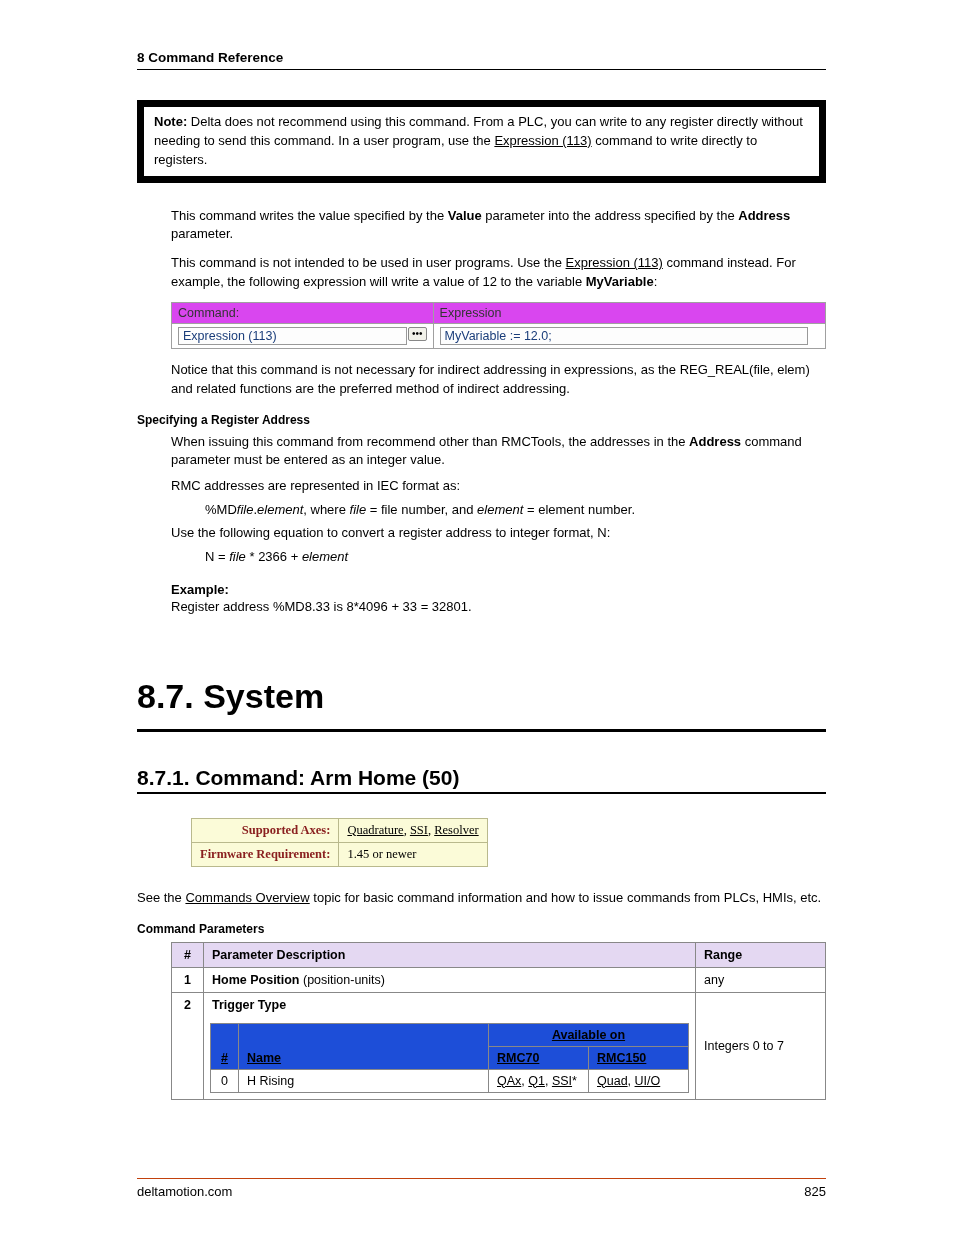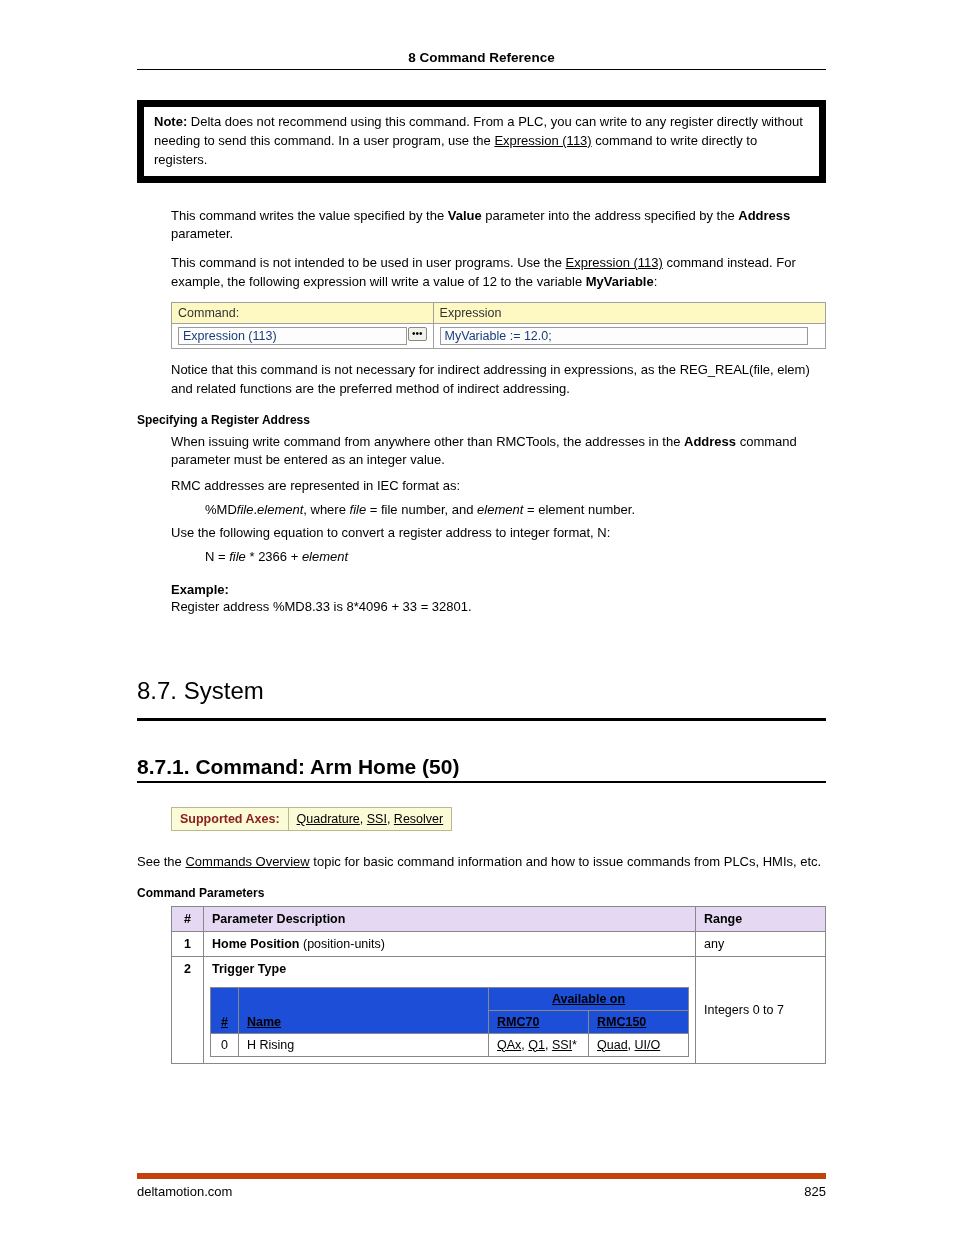--- a/index.html
+++ b/index.html
@@ -6,62 +6,62 @@
   body {
     font-family: Verdana, Geneva, sans-serif;
     font-size: 13px;
     color: #000;
     background: #fff;
     width: 954px;
     min-height: 1235px;
     position: relative;
     padding: 50px 128px 40px 137px;
   }
-  .header-right { text-align: center; font-weight: bold; font-size: 13.5px; }
+  .header-right { text-align: left; font-weight: bold; font-size: 13.5px; }
   .hr-thin { border: none; border-top: 1.5px solid #000; margin-top: 4px; margin-bottom: 30px; }
   .note-box {
     border: 7px solid #000000;
     padding: 6px 10px;
     line-height: 1.45;
     margin-bottom: 24px;
   }
   .link { text-decoration: underline; color: #000; cursor: pointer; }
   .para { margin: 0 0 10px 34px; line-height: 1.45; }
   .para-tight { margin: 0 0 6px 34px; line-height: 1.45; }
   b { font-weight: bold; }
   .expr-table {
     width: 100%; margin-left: 34px; margin-right: 0;
     border-collapse: collapse; margin-bottom: 12px;
     width: calc(100% - 34px);
   }
   .expr-table td { border: 1px solid #a0a0a0; padding: 3px 6px; font-size: 12.5px; vertical-align: middle; }
-  .expr-hdr { background: #fef9c3; color: #333; }
+  .expr-hdr { background: #d946ef; color: #333; }
   .expr-cell { background: #fff; }
   .expr-input {
     display: inline-block; border: 1px solid #999; padding: 1px 4px;
     color: #1a3d7a; background: #fdfdfd; font-size: 12.5px;
   }
   .ellipsis-btn {
     display: inline-block; float: right; border: 1px solid #888;
     padding: 0 3px; font-size: 10px; background: #f2f2ea; cursor: pointer;
     line-height: 12px; border-radius: 2px;
   }
   .subhead { font-weight: bold; margin: 14px 0 6px 0; font-size: 12px; }
   .indent2 { margin-left: 68px; line-height: 1.5; margin-bottom: 4px; }
   .indent1 { margin-left: 34px; line-height: 1.5; margin-bottom: 4px; }
   .example-lbl { font-weight: bold; margin-left: 34px; margin-top: 16px; }
   h1.section {
-    font-size: 24px; font-weight: normal; margin-top: 60px; margin-bottom: 13px;
+    font-size: 34px; font-weight: bold; margin-top: 60px; margin-bottom: 13px;
     padding-bottom: 0;
   }
   .hr-thick { border: none; border-top: 3px solid #000; margin-top: 2px; margin-bottom: 34px; }
   h2.subsection { font-size: 21px; font-weight: bold; margin-bottom: 0; }
   .hr-med { border: none; border-top: 2px solid #000; margin-top: 2px; margin-bottom: 24px; }
   .info-table {
-    margin-left: 34px; border-collapse: collapse; margin-bottom: 22px;
+    margin-left: 54px; border-collapse: collapse; margin-bottom: 22px; font-family: Liberation Serif, serif;
   }
   .info-table td { border: 1px solid #b9b98d; background: #fbfbd8; padding: 4px 8px; font-size: 12.5px; }
   .info-table .lbl { font-weight: bold; color: #8a2020; text-align: right; }
   .params-table {
     margin-left: 34px; border-collapse: collapse; width: calc(100% - 34px);
     margin-top: 6px;
   }
   .params-table th, .params-table td {
     border: 1px solid #888; padding: 5px 8px; font-size: 12.5px;
     text-align: left; vertical-align: top;
@@ -69,21 +69,21 @@
   .params-table th { background: #e4d8f2; font-weight: bold; }
   .inner-table { border-collapse: collapse; width: 100%; }
   .inner-table th, .inner-table td {
     border: 1px solid #888; padding: 4px 8px; font-size: 12.5px; text-align: left;
   }
   .inner-table th { background: #1d4ed8; font-weight: bold; text-decoration: underline; }
   .inner-table .avail-hdr { text-align: center; }
   .footer {
     position: absolute; bottom: 36px; left: 137px; right: 128px;
     display: flex; justify-content: space-between; font-size: 13px;
-    border-top: 6px solid #c2410c; padding-top: 5px;
+    border-top: 1px solid #c2410c; padding-top: 5px;
   }
   i { font-style: italic; }
 </style>
 </head>
 <body>
 
 <div class="header-right">8  Command Reference</div>
 <hr class="hr-thin">
 
 <div class="note-box">
@@ -114,21 +114,21 @@
     </td>
   </tr>
 </tbody>
   </table>
 
 <p class="para">Notice that this command is not necessary for indirect addressing in expressions, as the REG_REAL(file, elem) and related functions are the preferred method of indirect addressing.</p>
 
 <div class="subhead">Specifying a Register Address</div>
 
 <p class="para-tight">
-  <span>When issuing write command from anywhere other than RMCTools, the addresses in the </span><b>Address</b><span> command parameter must be entered as an integer value.</span>
+  <span>When issuing this command from recommend other than RMCTools, the addresses in the </span><b>Address</b><span> command parameter must be entered as an integer value.</span>
 </p>
 
 <p class="indent1">RMC addresses are represented in IEC format as:</p>
 <p class="indent2">
   <span>%MD</span><i>file</i><span>.</span><i>element</i><span>, where </span><i>file</i><span> = file number, and </span><i>element</i><span> = element number.</span>
 </p>
 
 <p class="indent1">Use the following equation to convert a register address to integer format, N:</p>
 <p class="indent2">
   <span>N =  </span><i>file</i><span> * 2366 + </span><i>element</i>
@@ -145,20 +145,24 @@
 
 <table class="info-table">
   <tbody>
       <tr>
     <td class="lbl">Supported Axes:</td>
     <td>
       <span class="link">Quadrature</span>, 
       <span class="link">SSI</span>, 
       <span class="link">Resolver</span>
     </td>
+  </tr>
+  <tr>
+    <td class="lbl">Firmware Requirement:</td>
+    <td>1.45 or newer</td>
   </tr>
 </tbody>
   </table>
 
 <p style="margin-bottom:10px; line-height:1.45;">
   <span>See the </span><span class="link">Commands Overview</span><span> topic for basic command information and how to issue commands from PLCs, HMIs, etc.</span>
 </p>
 
 <div class="subhead" style="margin-left:0;">Command Parameters</div>
 

